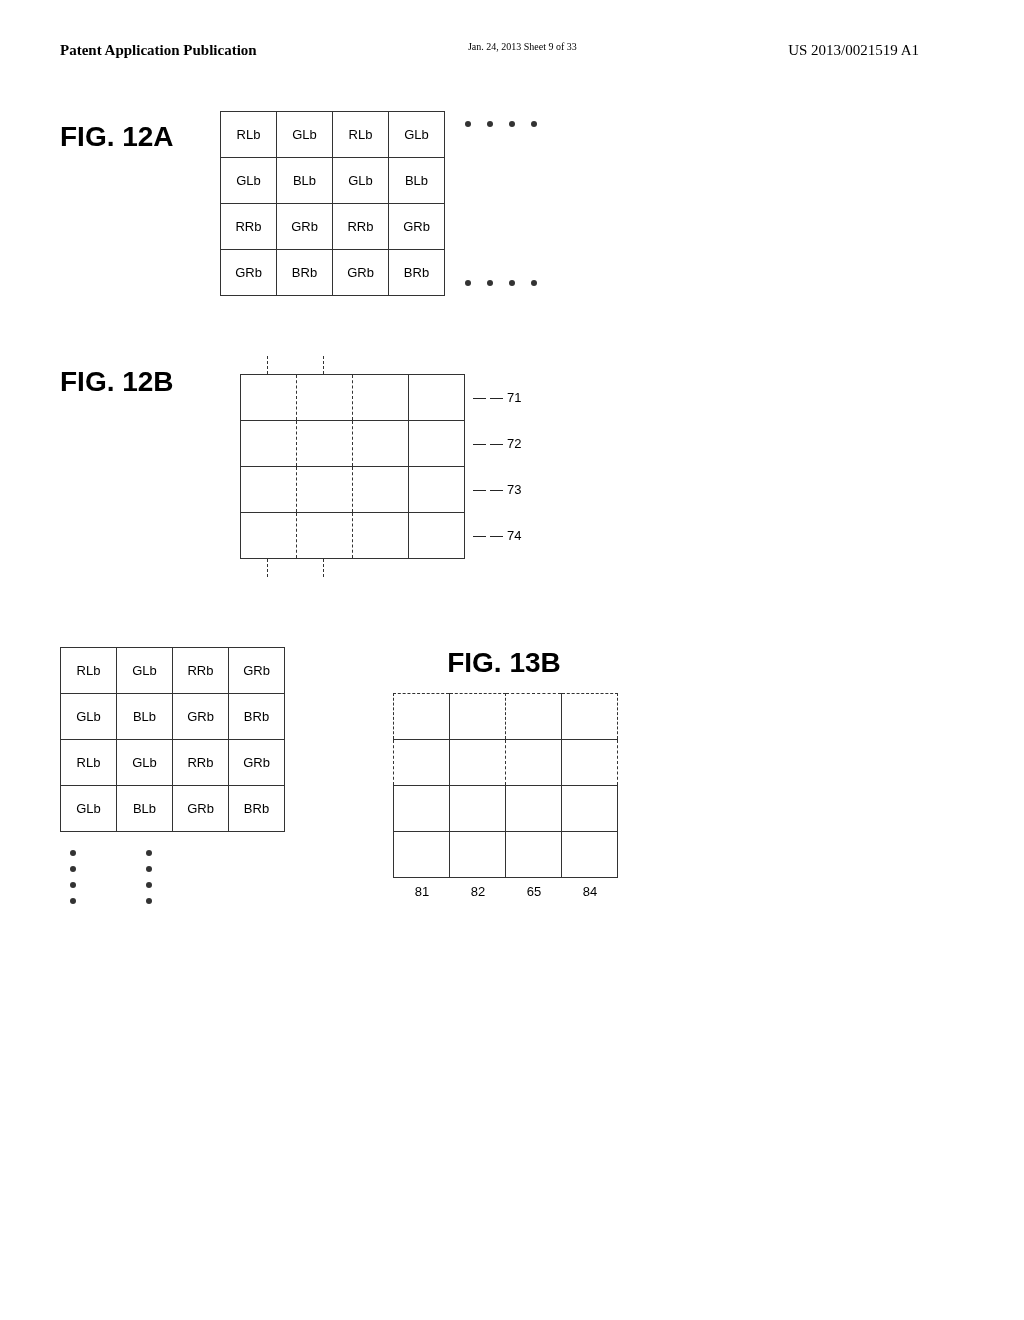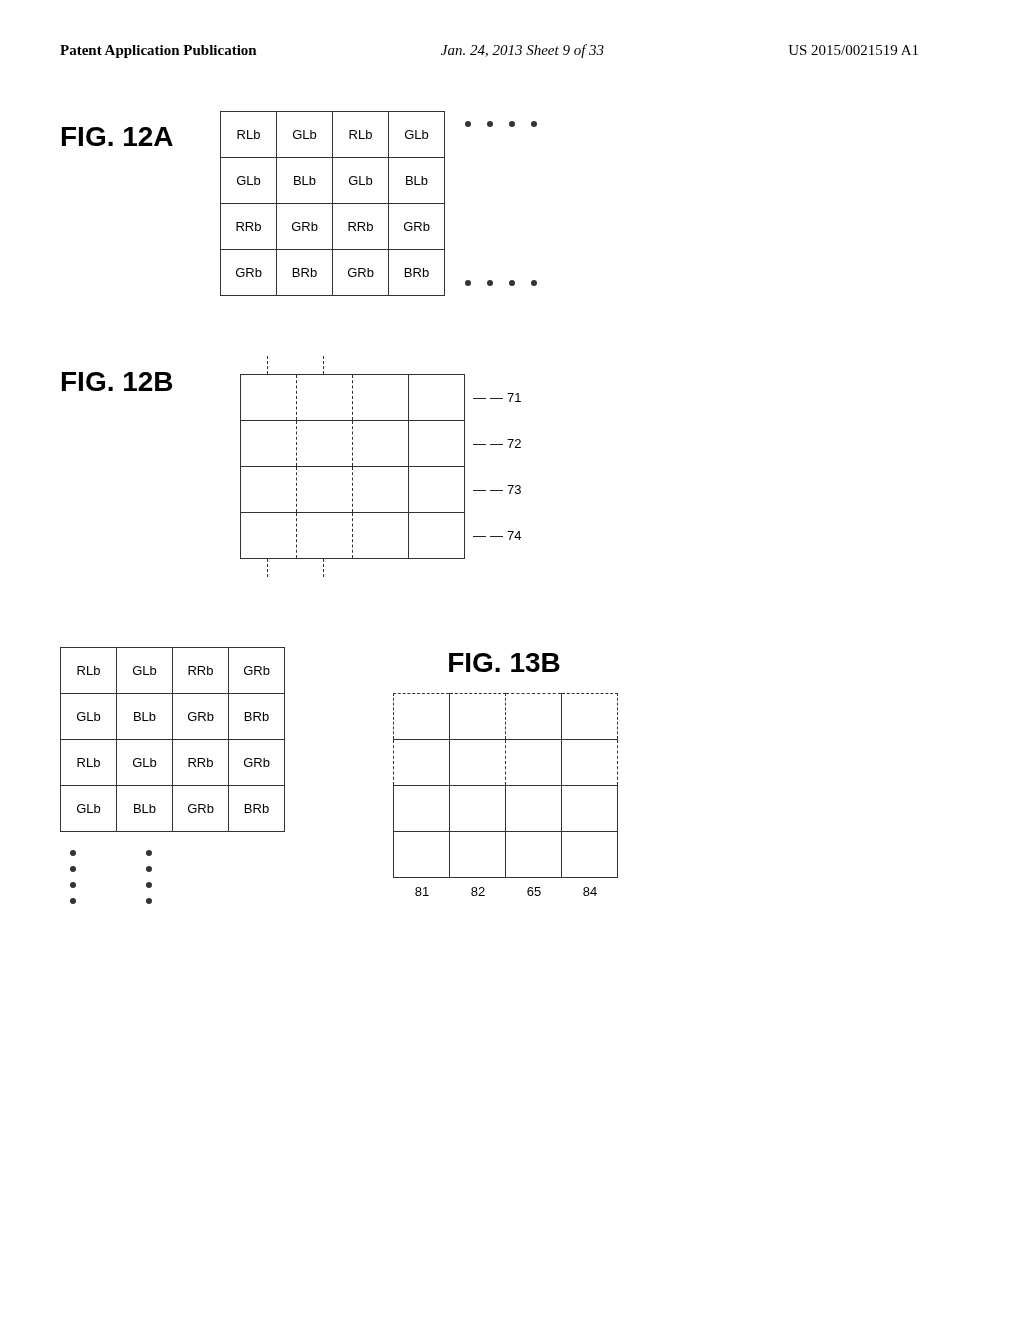--- a/index.html
+++ b/index.html
@@ -31,24 +31,23 @@
       font-weight: bold;
       font-size: 15px;
       line-height: 1.4;
     }
     .header-right {
       text-align: right;
       font-size: 15px;
       line-height: 1.4;
     }
     .header-center {
-      font-size: 15px;
+      font-size: 10px;
       line-height: 1.4;
       text-align: center;
-      font-style: italic;
     }
 
     
     .fig-label {
       font-size: 28px;
       font-weight: bold;
       font-family: Arial, sans-serif;
       margin-bottom: 10px;
     }
 
@@ -164,21 +163,21 @@
     }
   </style>
 </head>
 <body>
 
 <div class="page-container">
 
   <div class="header">
     <div class="header-left">Patent Application Publication</div>
     <div class="header-center">Jan. 24, 2013  Sheet 9 of 33</div>
-    <div class="header-right">US 2015/0021519 A1</div>
+    <div class="header-right">US 2013/0021519 A1</div>
   </div>
 
   <div class="section-12a">
     <div class="section-12a-label">
       <div class="fig-label">FIG.  12A</div>
     </div>
     <div class="grid-with-dots">
       <div>
         <table class="grid-table">
           <tbody id="grid-12a-body">

